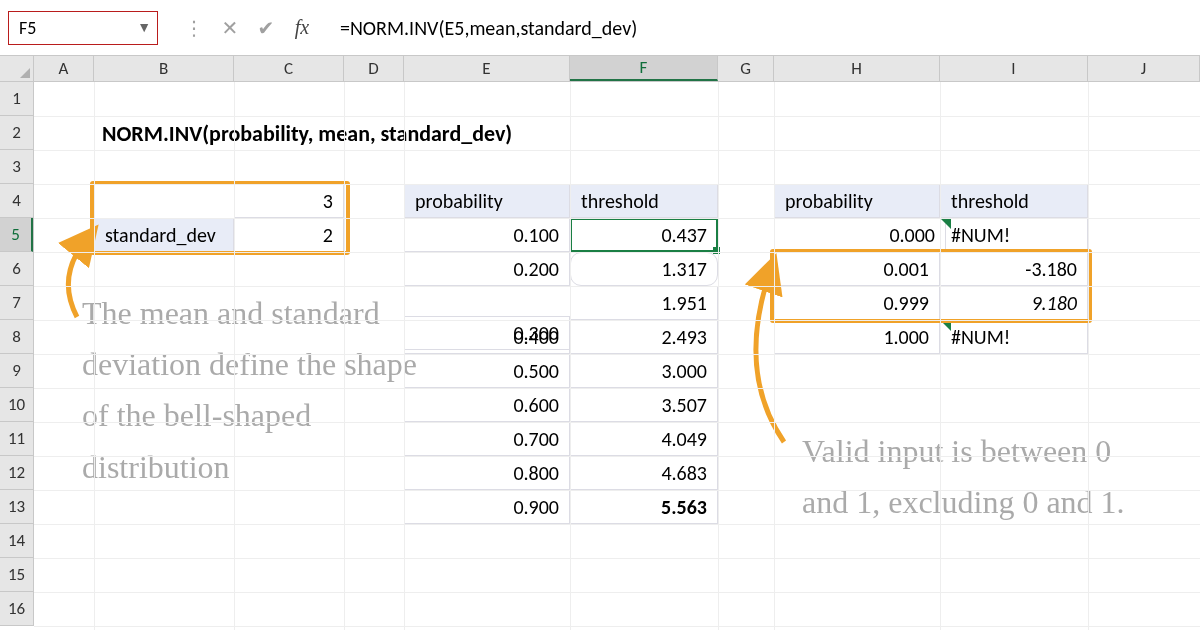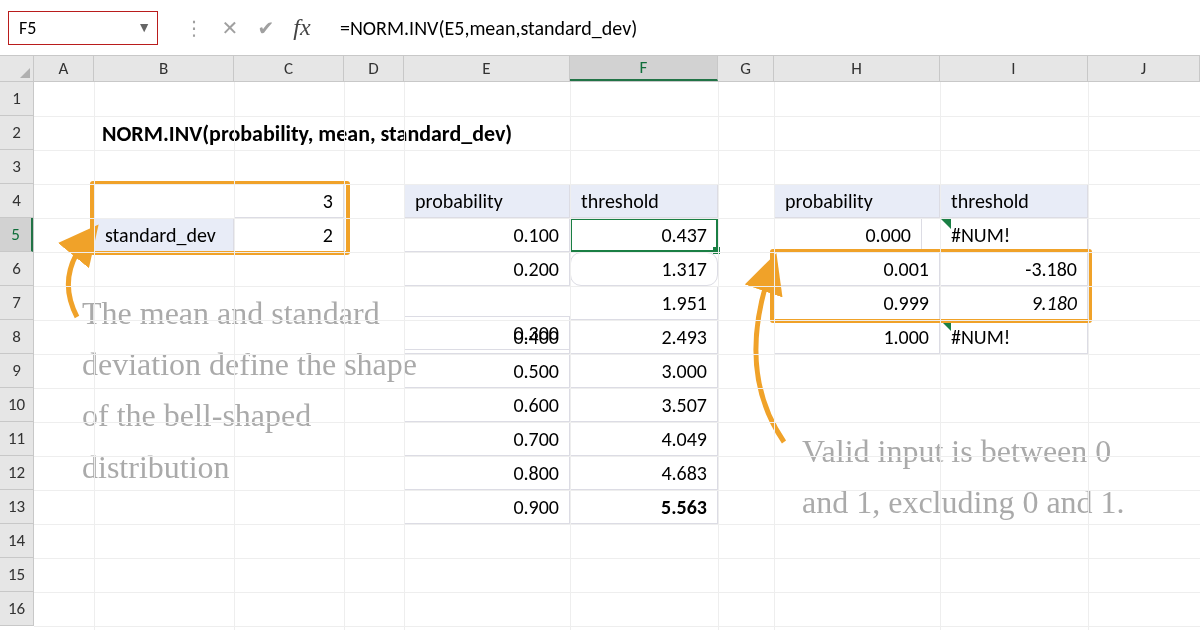--- a/index.html
+++ b/index.html
@@ -39,21 +39,21 @@
   .fb-btn {
     width: 36px;
     height: 34px;
     display: flex;
     align-items: center;
     justify-content: center;
     color: #a0a0a0;
     font-size: 20px;
     cursor: default;
   }
-  .fb-btn.fx { font-style: italic; color: #444; font-family: "Times New Roman", serif; font-size: 24px; text-align: right;}
+  .fb-btn.fx { font-style: italic; color: #444; font-family: "Times New Roman", serif; font-size: 20px; text-align: right;}
   .fb-input {
     flex: 1;
     border: none;
     font-size: 20px;
     padding-left: 20px;
     color: #000;
   }
   .corner-all {
     position: absolute;
     left: 0; top: 56px;
@@ -255,21 +255,21 @@
       <div class="cell num bord" style="left: 370px; top: 374px; width: 166px;">0.800</div>
       <div class="cell num bord" style="left: 536px; top: 374px; width: 148px;">4.683</div>
       <div class="cell num bord" style="left: 370px; top: 408px; width: 166px;">0.900</div>
       <div class="cell num bord" style="left: 536px; top: 408px; width: 148px; font-weight: bold;">5.563</div>
     </div>
 
   <div class="cell head" style="left:740px; top:102px; width:166px;">probability</div>
   <div class="cell head" style="left:906px; top:102px; width:148px;">threshold</div>
 
   <div id="table2">
-      <div class="cell num bord" style="left: 740px; top: 136px; width: 148px;">0.000</div>
+      <div class="cell num bord" style="left: 740px; top: 136px; width: 172px;">0.000</div>
       <div class="cell bord" style="left: 906px; top: 136px; width: 148px; justify-content: flex-start;">#NUM!</div>
       <div class="cell num bord" style="left: 740px; top: 170px; width: 166px;">0.001</div>
       <div class="cell bord num" style="left: 906px; top: 170px; width: 148px;">-3.180</div>
       <div class="cell num bord" style="left: 740px; top: 204px; width: 166px;">0.999</div>
       <div class="cell bord num" style="left: 906px; top: 204px; width: 148px; font-style: italic;">9.180</div>
       <div class="cell num bord" style="left: 740px; top: 238px; width: 166px;">1.000</div>
       <div class="cell bord" style="left: 906px; top: 238px; width: 148px; justify-content: flex-start;">#NUM!</div>
     </div>
 
   <div class="tri-green" style="left:907px; top:137px;"></div>

